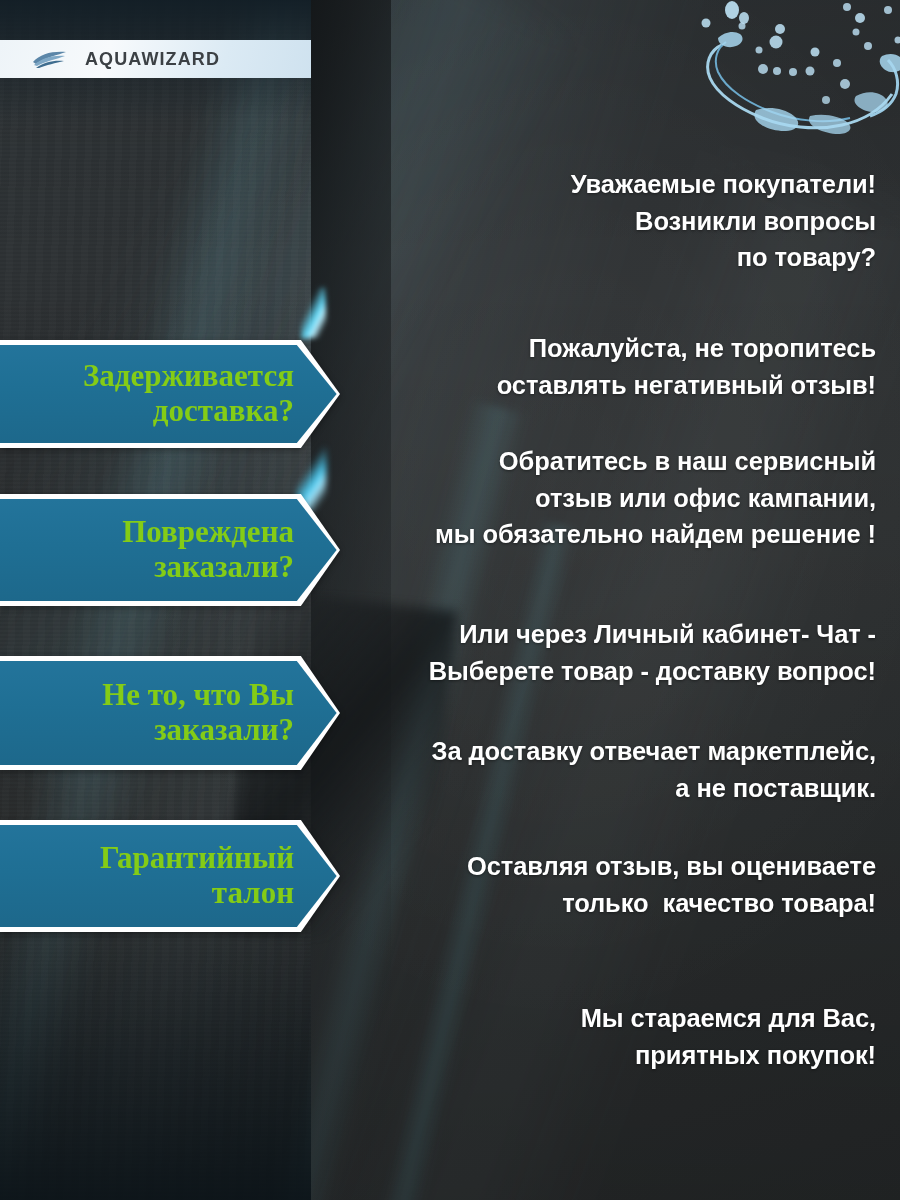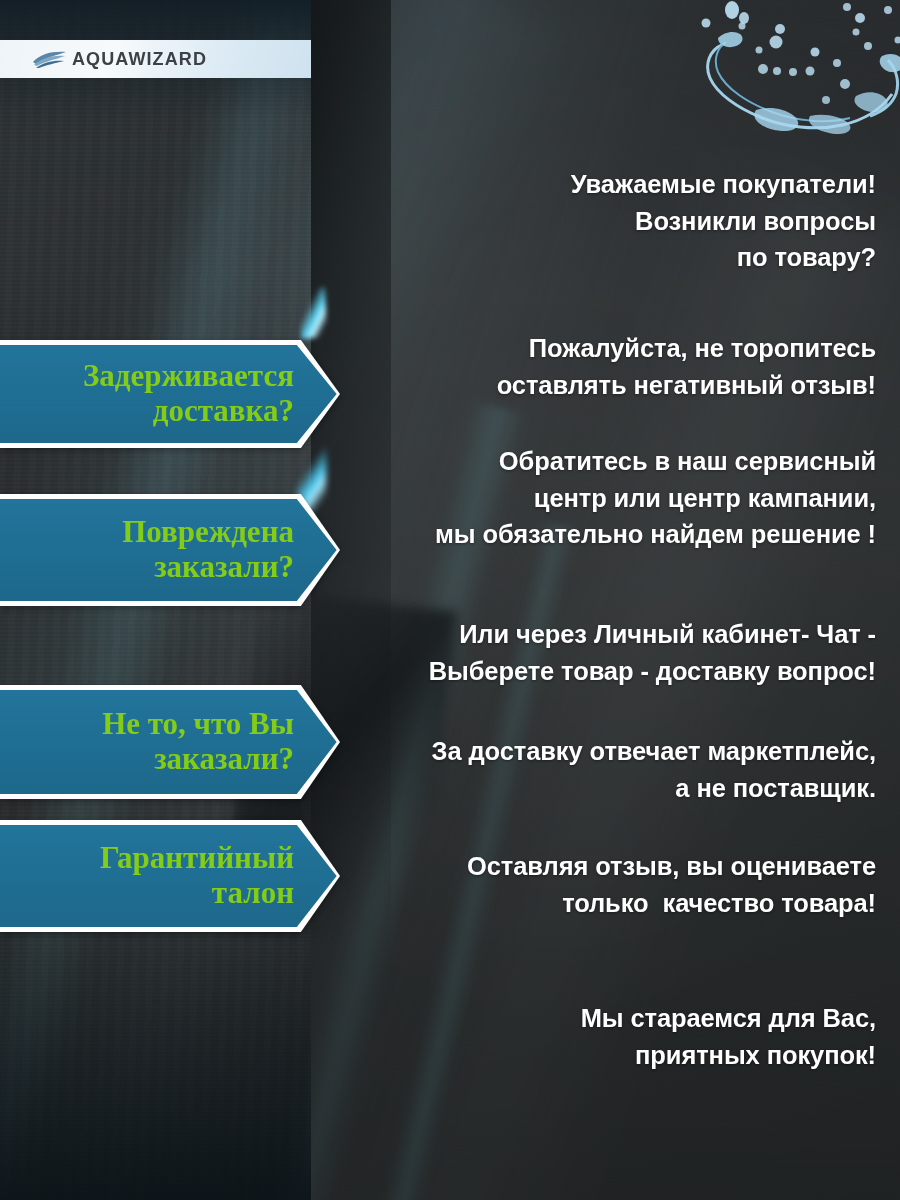--- a/index.html
+++ b/index.html
@@ -124,21 +124,21 @@
     position:absolute; left:240px; top:600px; width:200px; height:340px;
     background:linear-gradient(125deg, rgba(0,0,0,0) 0%, rgba(16,19,21,0.75) 45%, rgba(0,0,0,0) 80%);
     transform:rotate(6deg);
     filter:blur(6px);
   }
 
   
   .logo-bar{
     position:absolute; left:0; top:40px; width:311px; height:38px;
     background:linear-gradient(105deg, #eef4f8 0%, #f7fafc 35%, #dbeaf4 72%, #cfe2ef 100%);
-    display:flex; align-items:center; padding-left:32px; gap:2px;
+    display:flex; align-items:center; padding-left:32px; gap:15px;
   }
   .logo-mark{ width:38px; height:20px; display:block; flex:0 0 auto; }
   .logo-text{
     font-size:18px; font-weight:bold; letter-spacing:1.1px;
     color:#3c4145; font-family:"Liberation Sans", sans-serif;
     line-height:1;
   }
 
   
   .tab{
@@ -160,21 +160,21 @@
   }
   .tab .plate-in{
     position:absolute; left:0; top:5px; right:0; bottom:5px;
     background:linear-gradient(to bottom,#23749b 0%, #1f6f94 45%, #1d688b 100%);
     clip-path:polygon(0 0, 87.3% 0, 99.0% 50%, 87.3% 100%, 0 100%);
   }
   .tab .label{ position:relative; z-index:2; display:block; }
 
   .tab-1{ top:340px; width:340px; height:108px; }
   .tab-2{ top:494px; width:340px; height:112px; }
-  .tab-3{ top:685px; width:340px; height:114px;padding-left:20px; }
+  .tab-3{ top:656px; width:340px; height:114px;padding-left:20px; }
   .tab-4{ top:820px; width:340px; height:112px; }
 
   
   .copy{
     position:absolute;
     right:24px;
     text-align:right;
     color:#ffffff;
     font-weight:bold;
     font-size:25.5px;
@@ -295,21 +295,21 @@
     <span class="label">Гарантийный
 талон</span>
   </div>
 
   <div class="copy b1">Уважаемые покупатели!
 Возникли вопросы
 по товару?</div>
   <div class="copy b2">Пожалуйста, не торопитесь
 оставлять негативный отзыв!</div>
   <div class="copy b3">Обратитесь в наш сервисный
-центр или центр кампании,
+отзыв или офис кампании,
 мы обязательно найдем решение !</div>
   <div class="copy b4">Или через Личный кабинет- Чат -
 Выберете товар - доставку вопрос!</div>
   <div class="copy b5">За доставку отвечает маркетплейс,
 а не поставщик.</div>
   <div class="copy b6">Оставляя отзыв, вы оцениваете
 только  качество товара!</div>
   <div class="copy b7">Мы стараемся для Вас,
 приятных покупок!</div>
 

